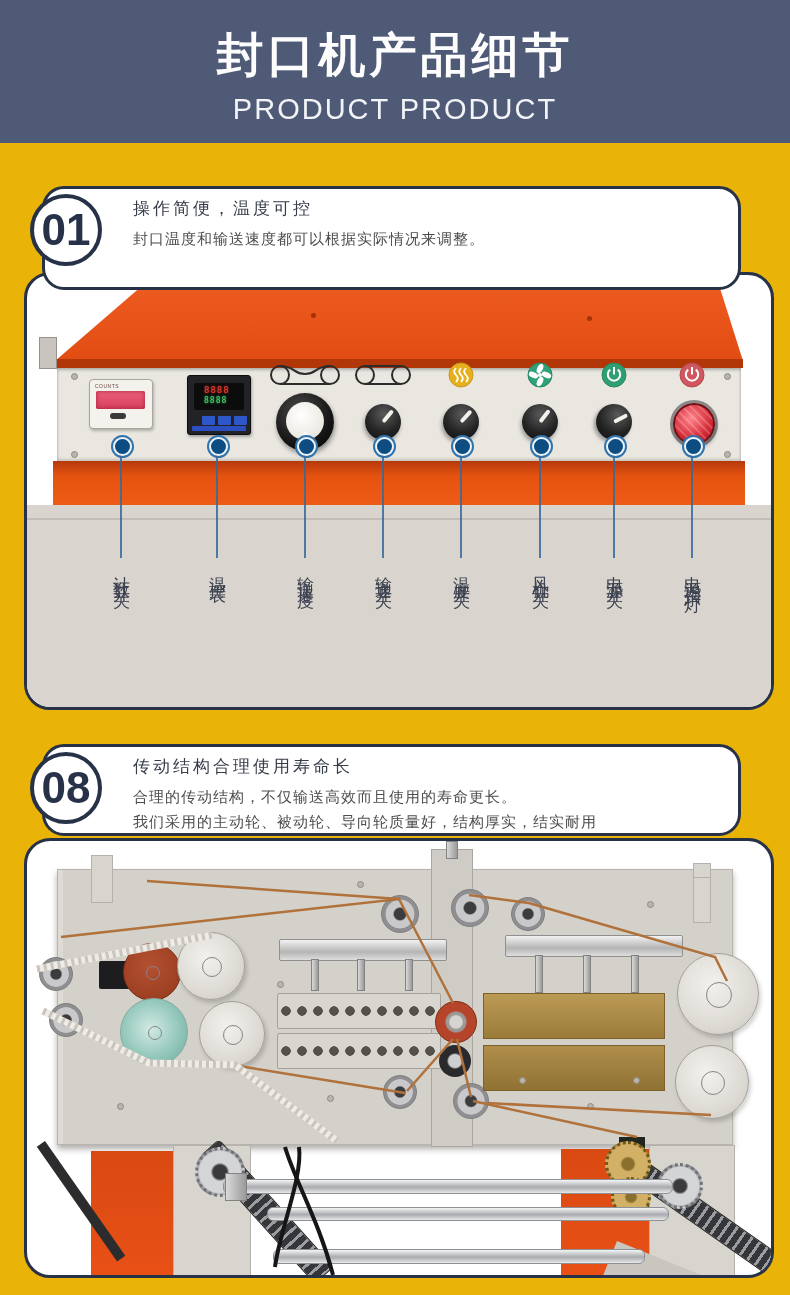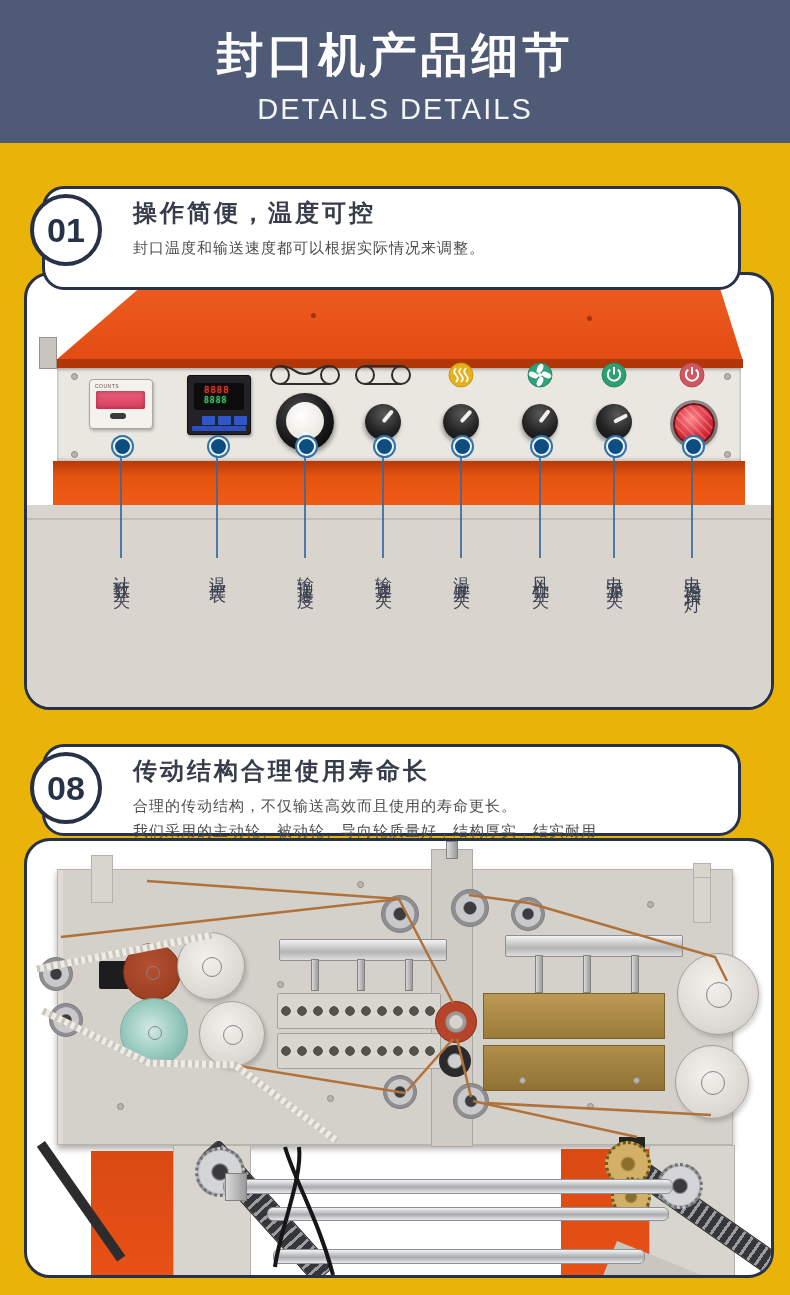--- a/index.html
+++ b/index.html
@@ -11,23 +11,23 @@
   .banner{position:absolute;left:0;top:0;width:790px;height:143px;background:#4e5a76;text-align:center;}
   .banner-title{margin-top:24px;font-size:47px;font-weight:bold;color:#fdfdfd;letter-spacing:4px;}
   .banner-sub{margin-top:6px;font-size:29px;color:#f2f4f7;letter-spacing:2px;}
 
   
   .photo-card{position:absolute;left:24px;width:744px;background:#ffffff;border:3px solid #273249;
               border-radius:26px;overflow:hidden;}
   .text-card{position:absolute;left:42px;width:699px;background:#ffffff;border:3px solid #273249;
              border-radius:22px;z-index:5;padding:8px 0 0 88px;box-sizing:border-box;}
   .badge{position:absolute;left:30px;width:64px;height:64px;border:4px solid #273249;border-radius:50%;
-         background:#ffffff;z-index:6;color:#273249;font-size:34px;font-weight:bold;
+         background:#ffffff;z-index:6;color:#273249;font-size:44px;font-weight:bold;
          display:flex;align-items:center;justify-content:center;}
-  .sec-title{font-size:24px;font-weight:bold;color:#363c49;letter-spacing:3px;margin-bottom:6px;}
+  .sec-title{font-size:17px;font-weight:normal;color:#363c49;letter-spacing:3px;margin-bottom:6px;}
   .sec-line{font-size:15px;color:#4d4d4d;line-height:25px;letter-spacing:1px;}
 
   
   .m-top{clip-path:polygon(116px 10px,692px 10px,716px 86px,28px 86px);
          background:linear-gradient(180deg,#ef5d22,#e04a10);}
   .m-screw{width:5px;height:5px;border-radius:50%;background:#a33407;}
   .m-panel{background:#eae7e1;box-shadow:inset 0 2px 3px rgba(0,0,0,.25), inset 0 -2px 3px rgba(0,0,0,.15);}
   .p-screw{width:5px;height:5px;border-radius:50%;background:#b9b5ad;border:1px solid #8f8b83;}
   .counter{background:#f4f2ec;border:1px solid #aaa69d;border-radius:4px;box-shadow:1px 2px 3px rgba(0,0,0,.25);}
   .counter-label{position:absolute;left:5px;top:3px;font-size:5px;color:#6b4a46;letter-spacing:.5px;}
@@ -84,21 +84,21 @@
   .gray-plate{background:#d8d4ce;border:1px solid #b5b2ac;}
   .orange-panel{background:linear-gradient(180deg,#d94a12,#e85016);}
 </style>
 </head>
 <body>
 
 <div class="page">
 
   <div class="banner">
     <div class="banner-title">封口机产品细节</div>
-    <div class="banner-sub">DETAILS DETAILS</div>
+    <div class="banner-sub">PRODUCT PRODUCT</div>
   </div>
 
   <div class="photo-card" style="top:272px;height:432px;">
 
     <div class="abs m-top" style="left:0;top:0;width:744px;height:96px;"></div>
     <div class="abs m-screw" style="left:284px;top:38px;"></div>
     <div class="abs m-screw" style="left:560px;top:41px;"></div>
     <div class="abs" style="left:28px;top:84px;width:688px;height:9px;background:#b23708;"></div>
     <div class="abs" style="left:12px;top:62px;width:16px;height:30px;background:#c9c5be;border:1px solid #97938c;"></div>
 

